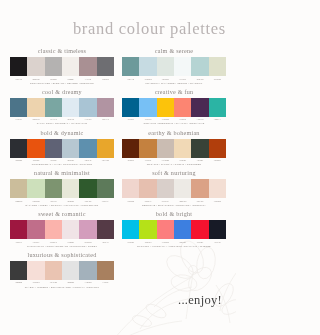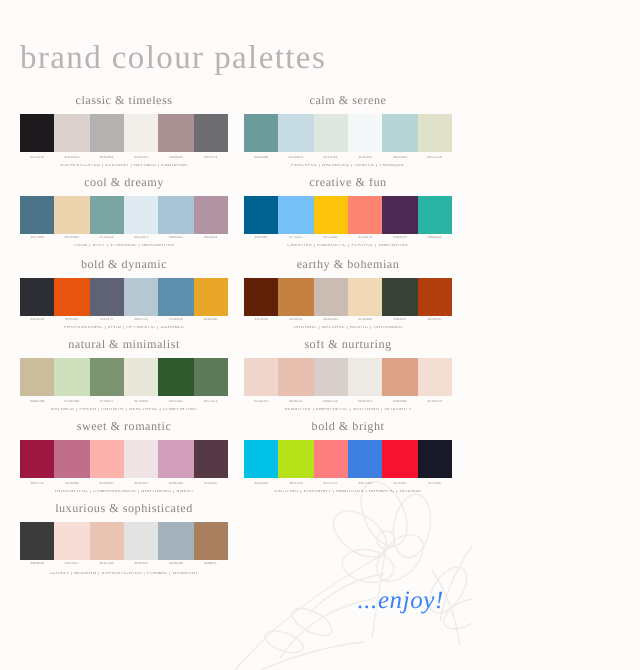--- a/index.html
+++ b/index.html
@@ -31,21 +31,21 @@
   
   .page {
     position: relative;
     z-index: 1;
     width: 236px;
     height: 335px;
     padding: 0 10px;
   }
 
   .title {
-    text-align: left;
+    text-align: right;
     font-family: "Liberation Serif", serif;
     font-size: 16.5px;
     font-weight: 400;
     letter-spacing: 0.7px;
     color: #b9b3b3;
     margin-top: 19px;
     margin-bottom: 9px;
     white-space: nowrap;
   }
 
@@ -111,24 +111,23 @@
 
   
   .bottom-row { display: flex; }
 
   .enjoy {
     position: absolute;
     right: 14px;
     bottom: 27px;
     z-index: 2;
     font-family: "Liberation Serif", serif;
-    font-style: italic;
     font-size: 12.5px;
     letter-spacing: 0.3px;
-    color: #3b82f6;
+    color: #404040;
     white-space: nowrap;
   }
 </style>
 </head>
 <body>
 
 <svg class="watermark" viewBox="0 0 150 130" fill="none" stroke="#e0dbd6" stroke-width="0.7">
   <path d="M18 128 C 38 104, 60 86, 96 66"></path>
   <path d="M44 118 C 56 100, 72 92, 92 88"></path>
   <path d="M30 126 C 48 118, 66 112, 86 110"></path>

